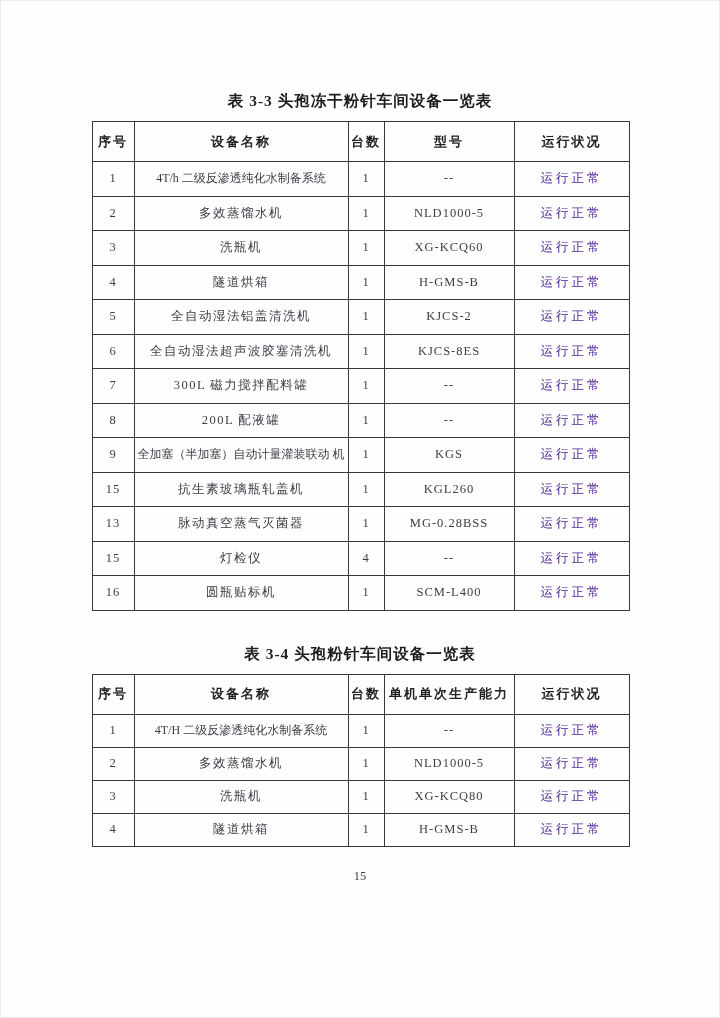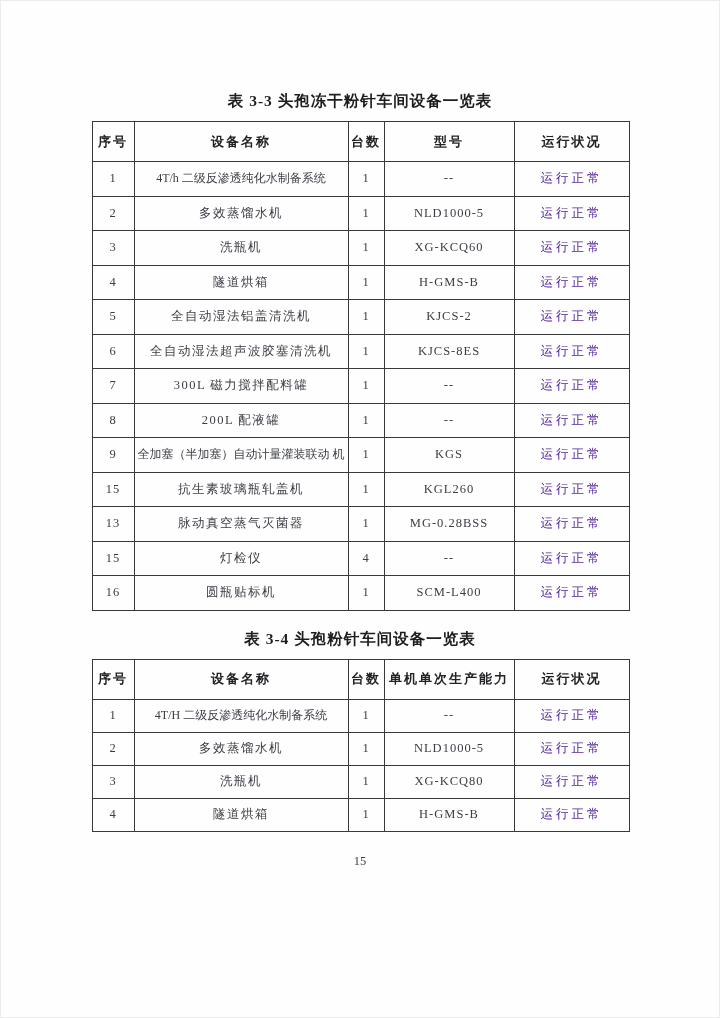--- a/index.html
+++ b/index.html
@@ -29,21 +29,21 @@
   .table-title {
     text-align: center;
     font-weight: bold;
     font-size: 15.5px;
     color: #1d1d1f;
     letter-spacing: 1px;
     margin: 0 0 9px 0;
     line-height: 22px;
   }
   .table-title.second {
-    margin-top: 17px;
+    margin-top: 32px;
   }
   table.equip {
     width: 537px;
     border-collapse: collapse;
     table-layout: fixed;
   }
   table.equip th, table.equip td {
     border: 1px solid #383838;
     text-align: center;
     vertical-align: middle;

